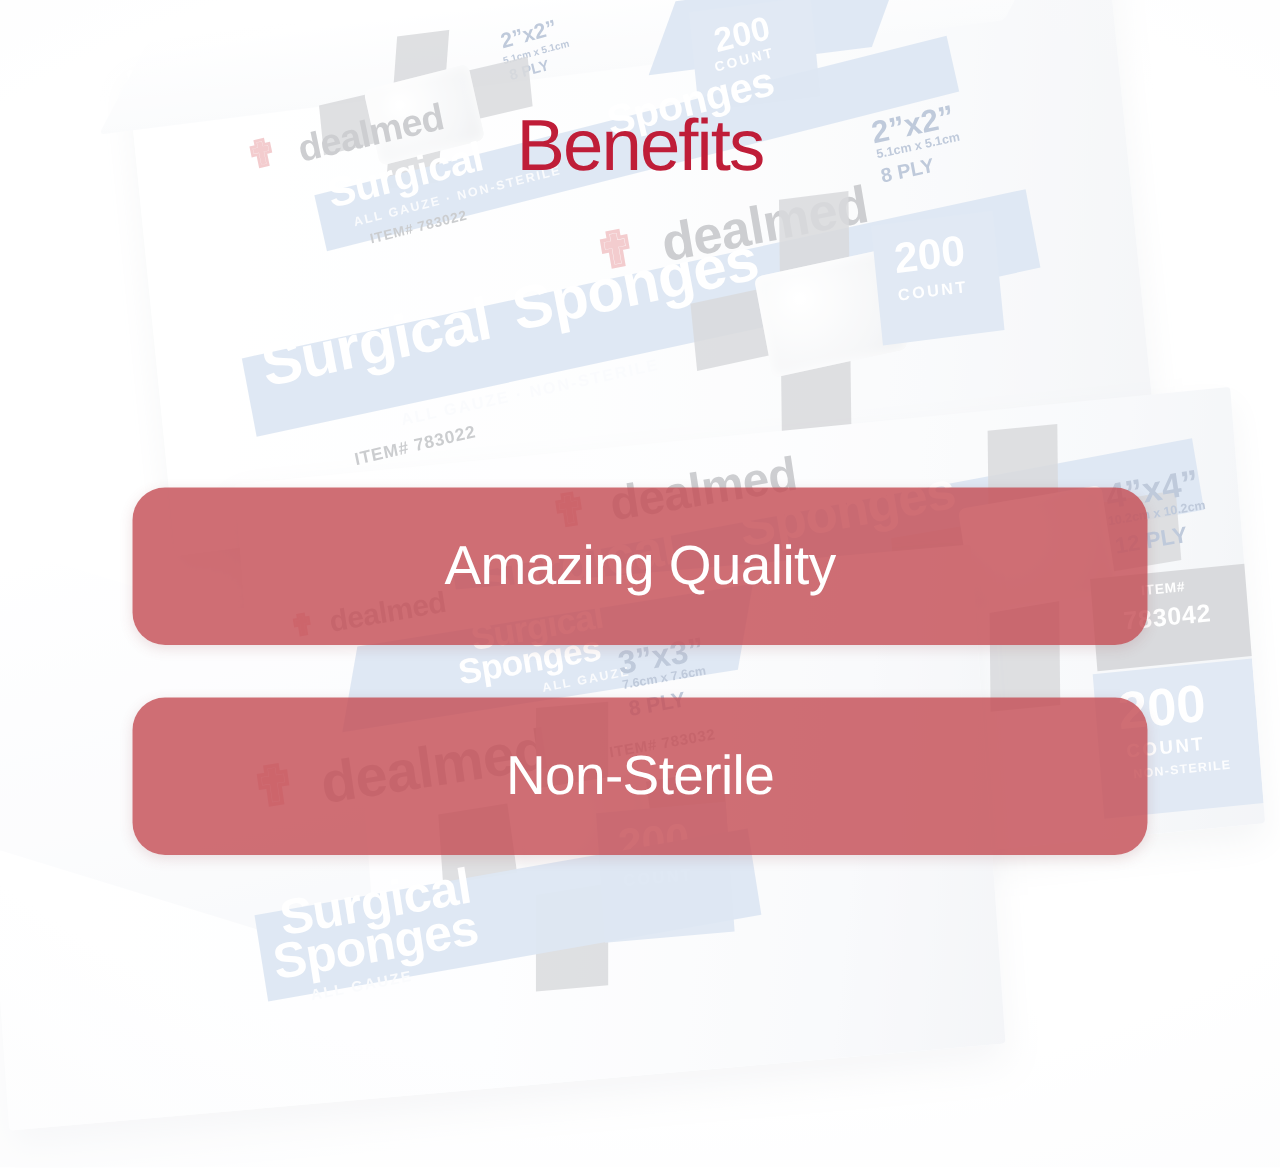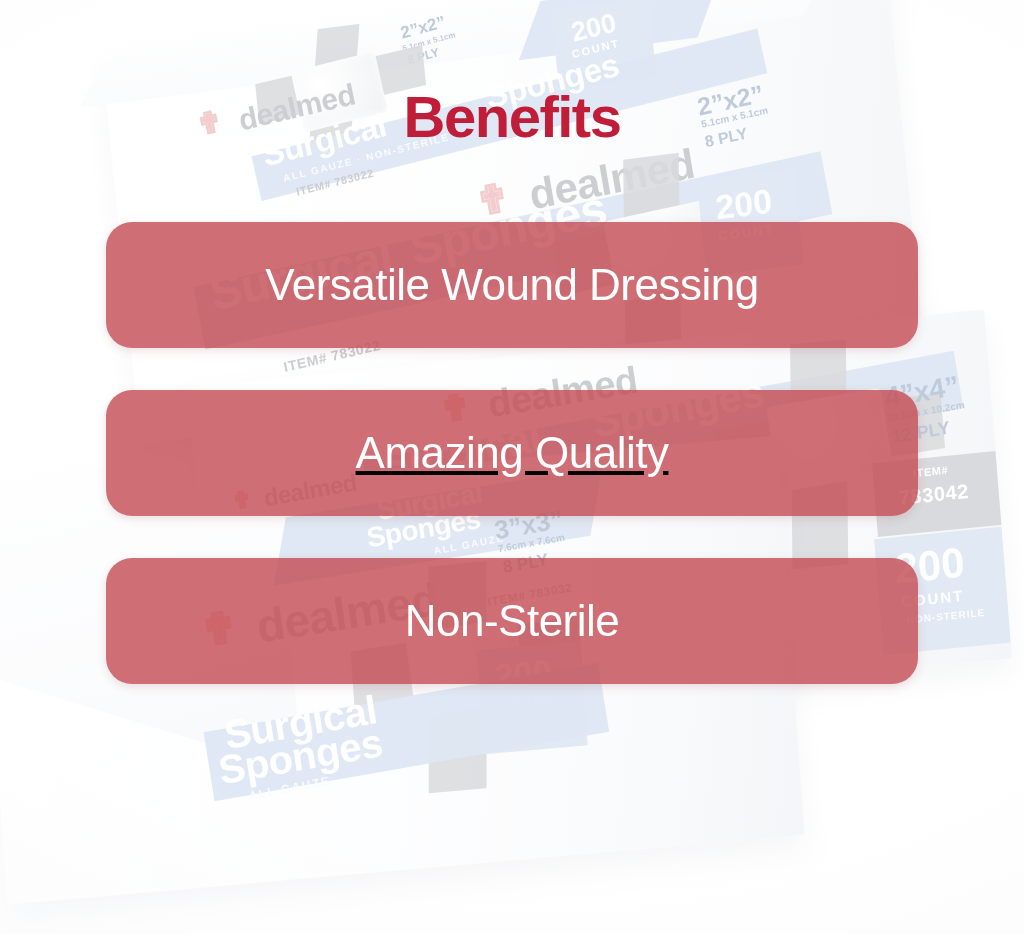--- a/index.html
+++ b/index.html
@@ -167,21 +167,21 @@
 
   
   #overlay { position:absolute; inset:0; }
 
   #title {
     position:absolute;
     left:0; right:0; top:88px;
     text-align:center;
     font-size:58px;
     line-height:58px;
-    font-weight:700;
+    font-weight:400;
     letter-spacing:-1.5px;
     color:#bf1d38;
   }
 
   .pill {
     position:absolute;
     left:106px;
     width:812px;
     height:126px;
     border-radius:26px;
@@ -194,21 +194,21 @@
   .pill span {
     color:#ffffff;
     font-size:44px;
     line-height:46px;
     font-weight:400;
     letter-spacing:-.5px;
     text-align:center;
     white-space:nowrap;
   }
   #pill-0 { top:222px; }
-  #pill-1 { top:390px;text-decoration:underline; }
+  #pill-1 { top:390px; }
   #pill-2 { top:558px; }
   #pill-3 { top:726px; }
 </style>
 </head>
 <body>
 
 <div id="stage">
 
   <div id="photo">
 
@@ -320,23 +320,20 @@
       </div>
     </div>
   </div>
 
   <div id="wash"></div>
 
   <div id="overlay">
 
     <div id="title">Benefits</div>
 
-    <div class="pill" id="pill-0">
-      <span>Versatile Wound Dressing</span>
-    </div>
     <div class="pill" id="pill-1">
       <span>Amazing Quality</span>
     </div>
     <div class="pill" id="pill-2">
       <span>Non-Sterile</span>
     </div>
   </div>
 </div>
 
 </body></html>

